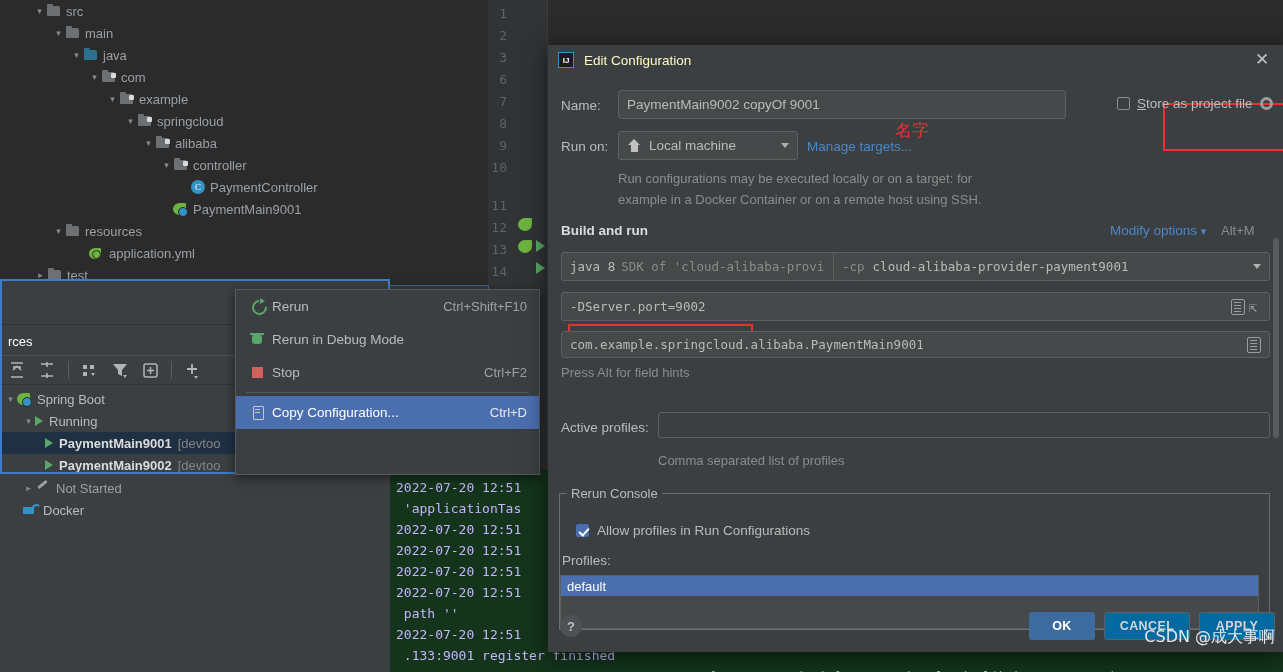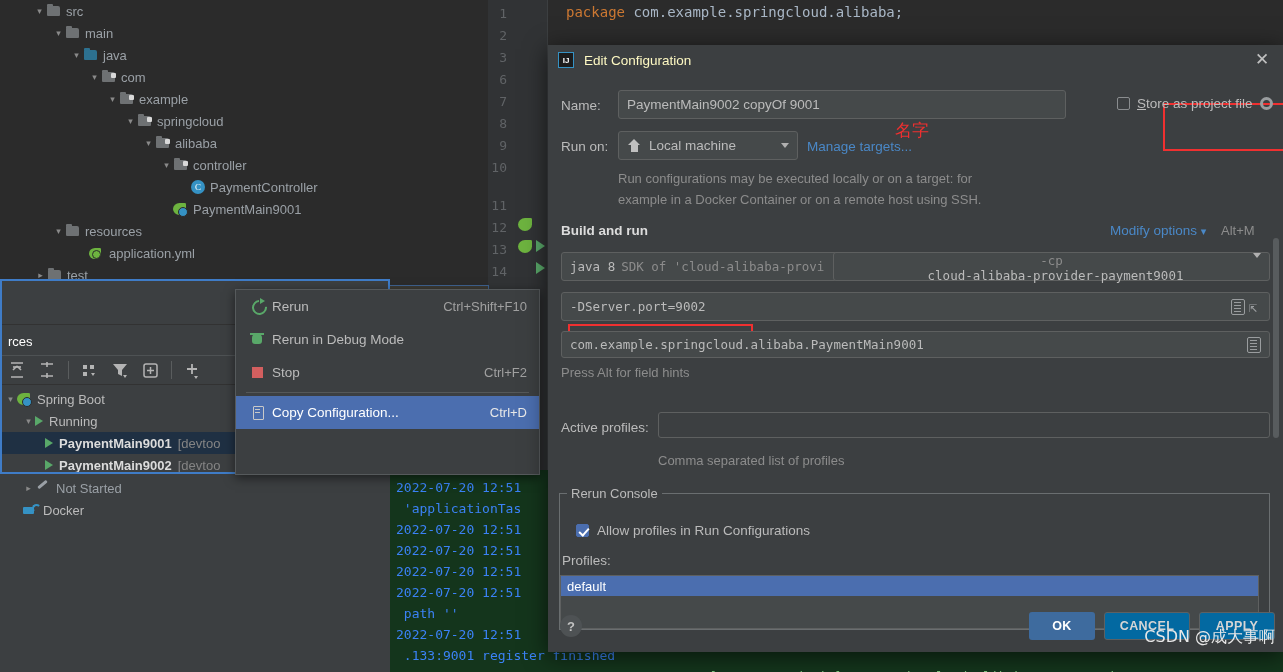--- a/index.html
+++ b/index.html
@@ -108,21 +108,21 @@
     width:0;height:0;border-left:9px solid #59a869;
     border-top:6px solid transparent;border-bottom:6px solid transparent;
   }
 
   
   .console {
     position:absolute; left:390px; top:470px; width:893px; height:202px;
     background:#14351c; overflow:hidden;
   }
   .console .cline {
-    position:absolute; left:6px; font-size:13px; color:#3b82f6; white-space:pre;
+    position:absolute; left:6px; font-size:13px; color:#c4b5fd; white-space:pre;
     font-family:"DejaVu Sans Mono",monospace;
   }
   .console .cl-info { color:#7fc47f; }
 
   .console-left-dark {
     position:absolute; left:388px; top:470px; width:8px; height:202px; background:#1b1b1b;
   }
 
   
   .edit-scroll {
@@ -371,21 +371,20 @@
       <div class="gutter-mark" style="left:30px;top:240px;">
         <div style="width:14px;height:13px;background:#6db33f;border-radius:50% 10% 50% 50%;"></div>
       </div>
       <div class="gutter-mark" style="left:48px;top:240px;">
         <div class="run-tri"></div>
       </div>
       <div class="gutter-mark" style="left:48px;top:262px;">
         <div class="run-tri"></div>
       </div>
     </div>
-    <div class="code-line" style="top:4px;"><span class="kw">package</span><span class="pl"> com.example.springcloud.alibaba;</span></div>
     <div class="edit-scroll"></div>
   </div>
 
   <div class="console-left-dark"></div>
   <div class="console">
     <div class="cline" style="top:-10px;">tor finished</div>
     <div class="cline" style="top:10px;">2022-07-20 12:51</div>
     <div class="cline" style="top:31px;"> 'applicationTas</div>
     <div class="cline" style="top:52px;">2022-07-20 12:51</div>
     <div class="cline" style="top:73px;">2022-07-20 12:51</div>
@@ -625,21 +624,21 @@
       <div class="sect-title" style="position:absolute;left:13px;top:148px;">Build and run</div>
       <div class="link" style="position:absolute;left:562px;top:148px;"><span>Modify options</span> <span style="font-size:11px;">▾</span></div>
       <div class="hint" style="position:absolute;left:673px;top:148px;">Alt+M</div>
 
       <div class="txt-input mono" style="position:absolute;left:13px;top:177px;width:291px;height:29px;">
         <span style="color:#bbbbbb;">java 8</span>
         <span style="color:#8c8c8c;margin-left:6px;overflow:hidden;white-space:nowrap;">SDK of 'cloud-alibaba-provi</span>
         <span class="combo-arrow" style="position:absolute;right:6px;"></span>
       </div>
 
-      <div class="txt-input mono" style="position:absolute;left:285px;top:177px;width:437px;height:29px;flex-direction:column;">
+      <div class="txt-input mono" style="position:absolute;left:285px;top:177px;width:437px;height:29px;">
         <span style="color:#8c8c8c;">-cp</span>
         <span style="color:#bbbbbb;margin-left:8px;">cloud-alibaba-provider-payment9001</span>
         <span class="combo-arrow" style="position:absolute;right:8px;"></span>
       </div>
 
       <div class="txt-input mono" style="position:absolute;left:13px;top:217px;width:709px;height:29px;">
         <span style="flex:1;color:#bbbbbb;">-DServer.port=9002</span>
         <span class="doc-ico"></span>
         <span class="expand-ico">⇱</span>
       </div>

